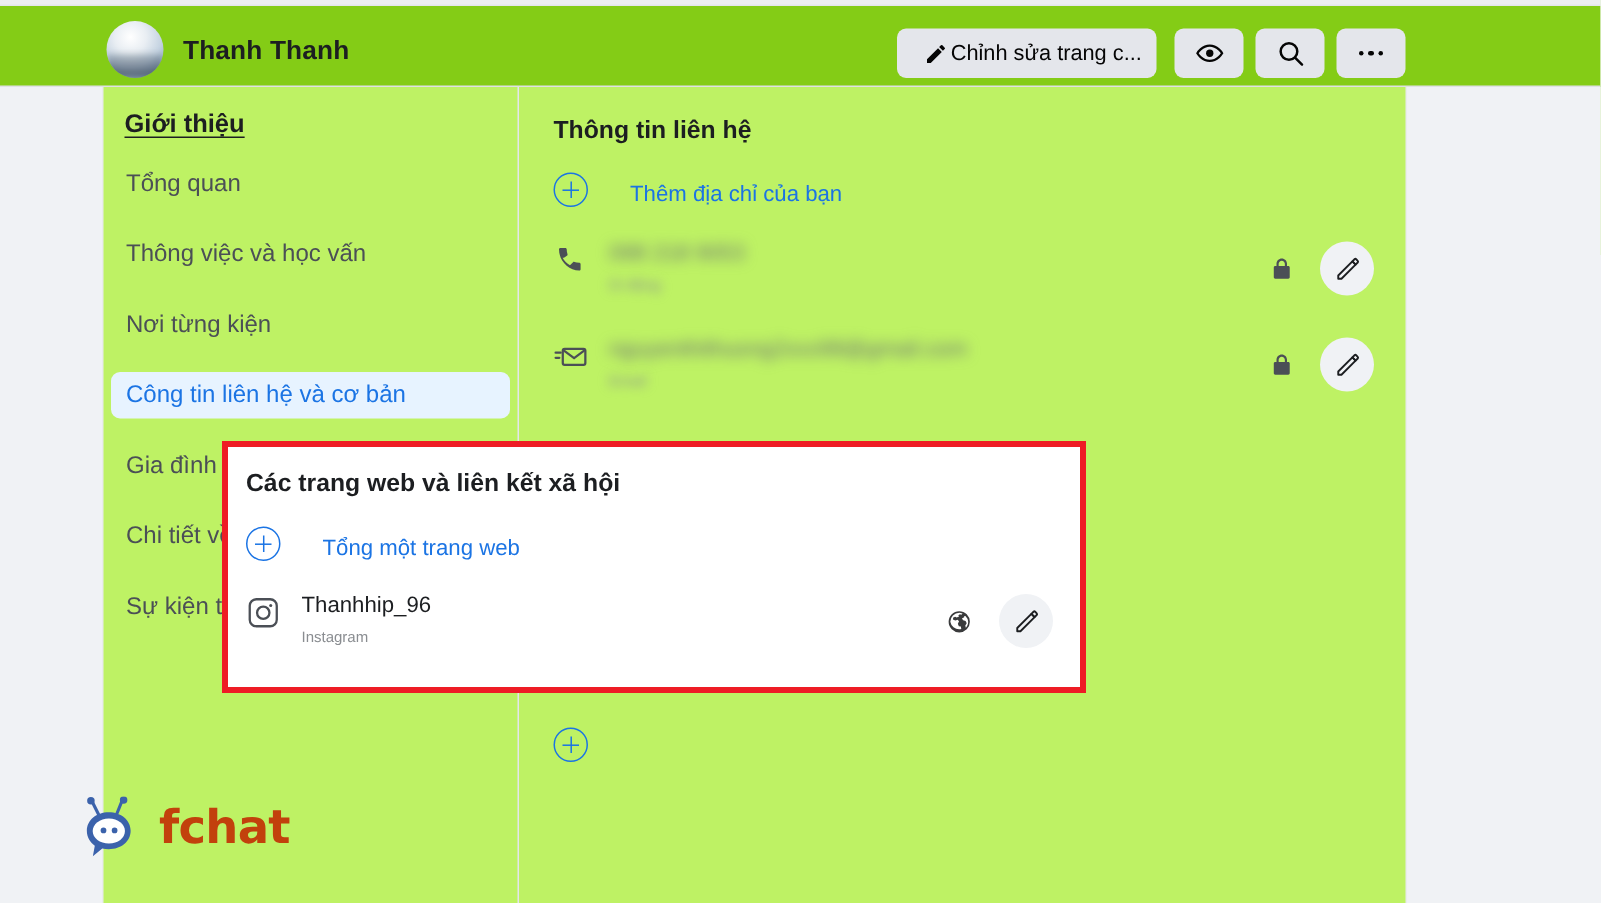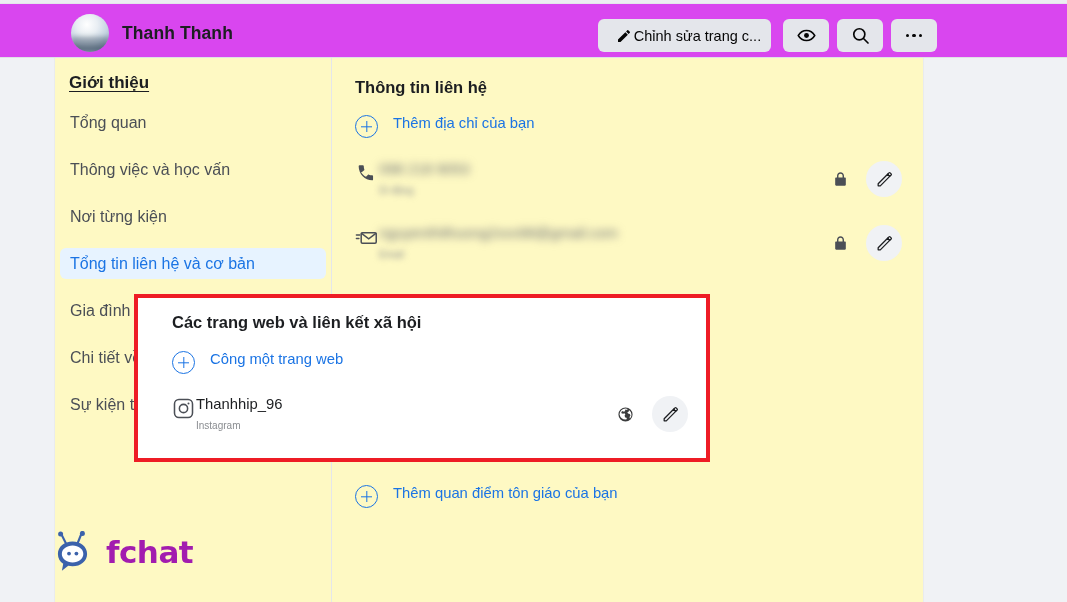--- a/index.html
+++ b/index.html
@@ -28,21 +28,21 @@
     background: #eceef1;
     border-bottom: 1px solid #e4e6eb;
   }
 
   
   .header {
     position: absolute;
     top: 4px; left: 0;
     width: 1067px;
     height: 54px;
-    background: #d946ef;
+    background: #84cc16;
     border-bottom: 1px solid #dfe1e5;
   }
 
   .avatar {
     position: absolute;
     left: 71px; top: 10px;
     width: 38px; height: 38px;
     border-radius: 50%;
     background:
       radial-gradient(circle at 42% 28%, #ffffff 0%, #e9eef3 30%, #c6d4e2 58%, #9fb4c8 78%, #7e93a8 100%);
@@ -101,24 +101,24 @@
     width: 3.5px; height: 3.5px;
     border-radius: 50%;
     background: #050505;
     display: block;
   }
 
   
   .card {
     position: absolute;
     top: 58px;
-    left: 54px;
+    left: 68px;
     width: 870px;
     height: 544px;
-    background: #fef9c3;
+    background: #bef264;
     border-left: 1px solid #e9ebee;
     border-right: 1px solid #e9ebee;
   }
 
   .sidebar {
     position: absolute;
     left: 0; top: 0;
     width: 277px;
     height: 544px;
     border-right: 1px solid #e4e6eb;
@@ -168,22 +168,22 @@
   .section-title {
     font-size: 16.5px;
     font-weight: bold;
     color: #1c1e21;
     margin: 6px 0 0 0;
   }
 
   
   .add-row {
     display: flex;
-    align-items: flex-start;
-    gap: 15px;
+    align-items: flex-end;
+    gap: 28px;
     margin-top: 18px;
     cursor: pointer;
   }
   .plus-circle {
     width: 23px; height: 23px;
     border: 1.4px solid #1b74e4;
     border-radius: 50%;
     position: relative;
     flex: 0 0 auto;
   }
@@ -205,20 +205,21 @@
   .add-label {
     font-size: 14.8px;
     color: #1b74e4;
   }
 
   
   .info-row {
     position: relative;
     display: flex;
     align-items: flex-start;
+    gap: 13px;
     margin-top: 22px;
     min-height: 42px;
   }
   .info-ic {
     width: 24px; height: 24px;
     flex: 0 0 auto;
     margin-top: 2px;
     color: #606770;
   }
   .info-text { padding-top: 0px; }
@@ -265,35 +266,35 @@
   
   .hl-box {
     position: absolute;
     left: 79px;
     top: 236px;
     width: 576px;
     height: 168px;
     border: 4px solid #ee1c25;
     background: #ffffff;
   }
-  .hl-inner { padding: 9px 18px 0 34px; }
+  .hl-inner { padding: 9px 18px 0 12px; }
 
   
   .fchat {
     position: absolute;
     left: 54px;
     top: 531px;
     display: flex;
     align-items: center;
     gap: 8px;
   }
   .fchat-word {
     font-size: 31px;
     font-weight: bold;
-    color: #a21caf;
+    color: #c2410c;
     letter-spacing: -.5px;
     font-family: "DejaVu Sans", sans-serif;
   }
 </style>
 </head>
 <body>
 
 <div id="screen">
 
   <div class="top-strip"></div>
@@ -348,21 +349,21 @@
         <div class="side-item">
           <span>Tổng quan</span>
         </div>
         <div class="side-item">
           <span>Thông việc và học vấn</span>
         </div>
         <div class="side-item">
           <span>Nơi từng kiện</span>
         </div>
         <div class="side-item active">
-          <span>Tổng tin liên hệ và cơ bản</span>
+          <span>Công tin liên hệ và cơ bản</span>
         </div>
         <div class="side-item">
           <span>Gia đình và các mối quan hệ</span>
         </div>
         <div class="side-item">
           <span>Chi tiết về bạn</span>
         </div>
         <div class="side-item">
           <span>Sự kiện trong đời</span>
         </div>
@@ -436,32 +437,31 @@
       <div class="section" style="margin-top:128px;">
         <div class="section-title">Thông tin cơ bản</div>
 
         <div class="add-row" style="margin-top:20px;">
           <span class="plus-circle"></span>
           <span class="add-label">Thêm một ngôn ngữ</span>
         </div>
 
         <div class="add-row" style="margin-top:29px;">
           <span class="plus-circle"></span>
-          <span class="add-label">Thêm quan điểm tôn giáo của bạn</span>
         </div>
       </div>
     </div>
 
     <div class="hl-box">
       <div class="hl-inner">
         <div class="section-title">Các trang web và liên kết xã hội</div>
 
         <div class="add-row" style="margin-top:19px;">
           <span class="plus-circle"></span>
-          <span class="add-label">Công một trang web</span>
+          <span class="add-label">Tổng một trang web</span>
         </div>
 
         <div class="info-row" style="margin-top:21px;">
           <span class="info-ic">
             <svg width="23" height="23" viewBox="0 0 24 24" fill="none" stroke="#4b4f56" stroke-width="1.6">
               <rect x="2.6" y="2.6" width="18.8" height="18.8" rx="4.6"></rect>
               <circle cx="12" cy="12" r="4.3"></circle>
               <circle cx="17.2" cy="6.9" r="1.05" fill="#4b4f56" stroke="none"></circle>
             </svg>
           </span>

